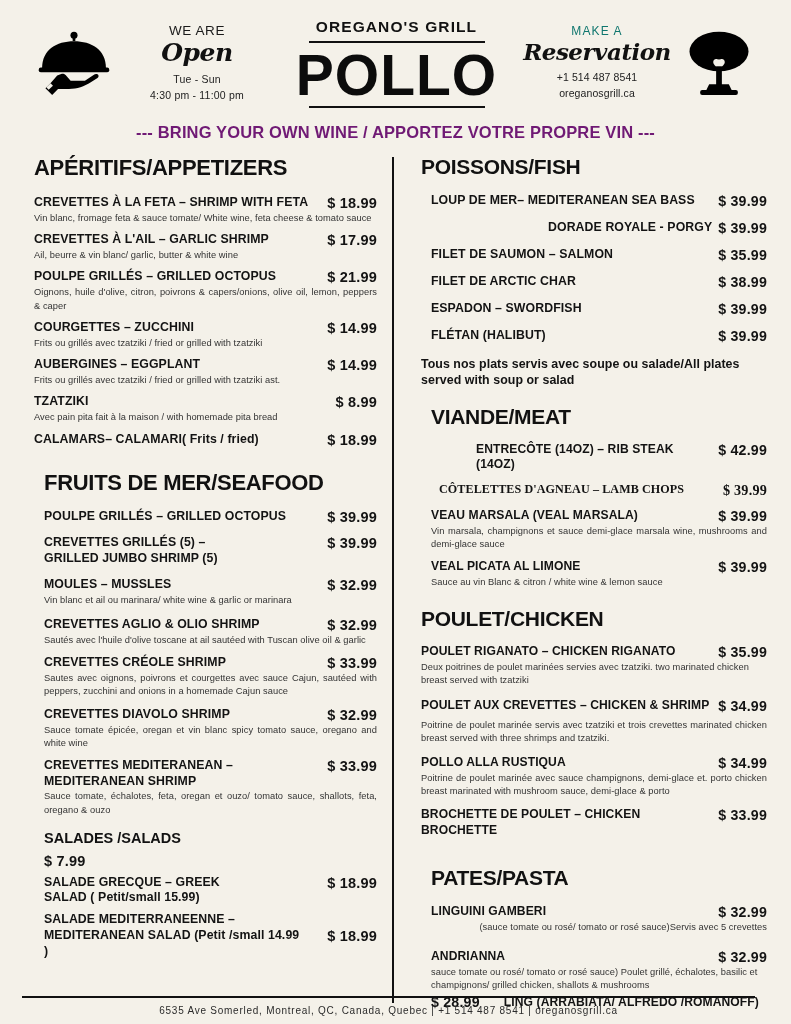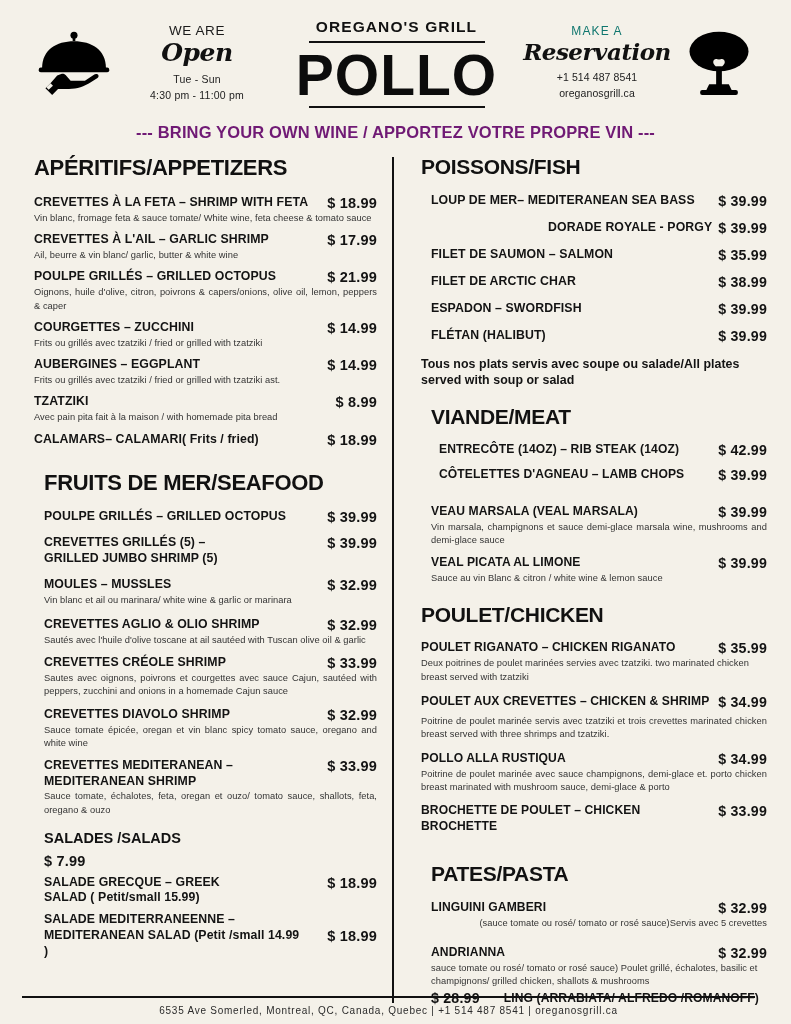--- a/index.html
+++ b/index.html
@@ -455,27 +455,27 @@
           <div class="item-price r-price">$ 39.99</div>
         </div>
       </div>
     </div>
 
     <div class="note" style="margin:0 0 0 0;">Tous nos plats servis avec soupe ou salade/All plates served with soup or salad</div>
 
     <div class="sec-head sec-lg" style="margin:16px 0 13px 10px;">VIANDE/MEAT</div>
 
     <div style="padding-left:18px;">
-      <div class="item" style="margin-bottom:9px;">
+      <div class="item" style="margin-bottom:9px;margin-left:37px;">
         <div class="item-row">
           <div class="item-name r-name">ENTRECÔTE (14OZ) – RIB STEAK (14OZ)</div>
           <div class="item-price r-price">$ 42.99</div>
         </div>
       </div>
-      <div class="item" style="margin-bottom:21px;">
+      <div class="item" style="margin-bottom:9px;font-family:Liberation Serif, serif;">
         <div class="item-row">
           <div class="item-name r-name">CÔTELETTES D'AGNEAU – LAMB CHOPS</div>
           <div class="item-price r-price">$ 39.99</div>
         </div>
       </div>
     </div>
 
     <div style="padding-left:10px;">
       <div class="item" style="margin-bottom:8px;">
         <div class="item-row">

